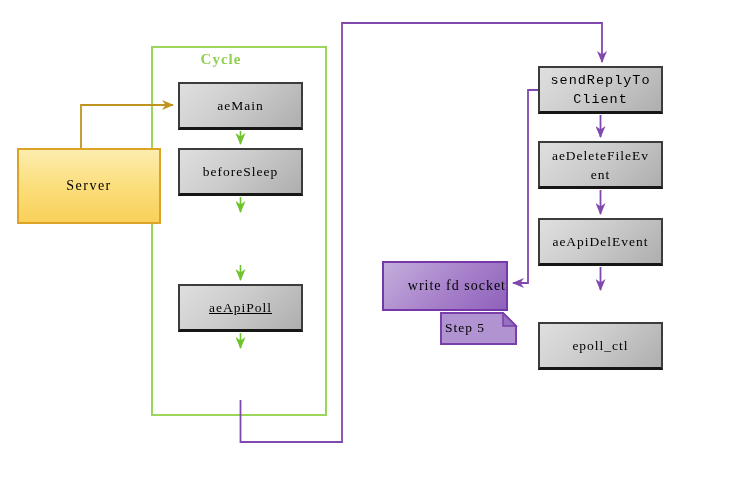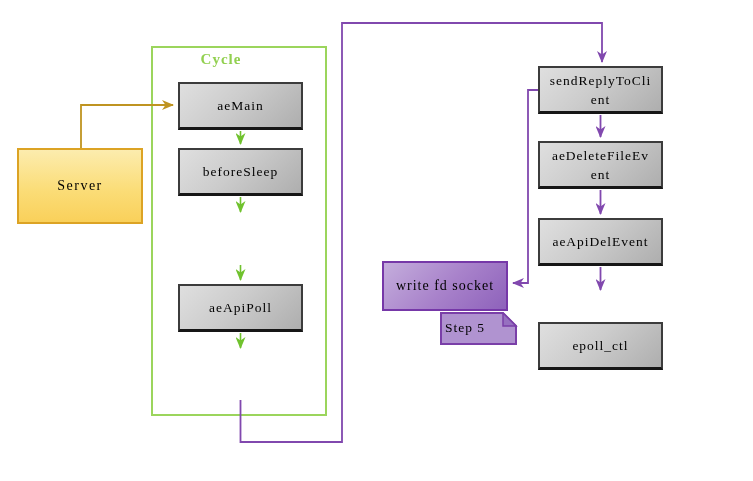--- a/index.html
+++ b/index.html
@@ -58,39 +58,39 @@
     font-weight: bold;
     font-size: 15px;
     letter-spacing: 1px;
     color: #92d050;
     z-index: 3;
   }
   .server-box {
     position: absolute;
     box-sizing: border-box;
     left: 17px; top: 148px;
-    width: 126px; height: 76px;
+    width: 144px; height: 76px;
     display: flex;
     align-items: center;
     justify-content: center;
     font-size: 14px;
     letter-spacing: 1.5px;
     color: #000;
     background: linear-gradient(to bottom, #fcecae 0%, #fbdd78 55%, #f9d05a 100%);
     border: 2px solid #dca324;
     z-index: 2;
   }
   .write-box {
     position: absolute;
     box-sizing: border-box;
     left: 382px; top: 261px;
     width: 126px; height: 50px;
     display: flex;
     align-items: center;
-    justify-content: center;
+    justify-content: flex-end;
     font-size: 14px;
     letter-spacing: 1px;
     color: #000;
     background: linear-gradient(135deg, #c4addc 0%, #a983cb 50%, #8e62bb 100%);
     border: 2px solid #7638a8;
     z-index: 2;
   }
   .note-wrap {
     position: absolute;
     left: 432px; top: 312px;
@@ -150,25 +150,25 @@
   <div class="server-box">
     <span>Server</span>
   </div>
 
   <div class="node" style="left:178px; top:148px;">
     <span>beforeSleep</span>
   </div>
   <div class="node" style="left:178px; top:82px;">
     <span>aeMain</span>
   </div>
-  <div class="node" style="left:178px; top:284px;">
+  <div class="node" style="left:178px; top:284px;text-decoration:underline;">
     <span>aeApiPoll</span>
   </div>
 
-  <div class="node" style="left:538px; top:66px;">
+  <div class="node" style="left:538px; top:66px;font-family:Liberation Mono, monospace;">
     <span>sendReplyToClient</span>
   </div>
   <div class="node" style="left:538px; top:141px;">
     <span>aeDeleteFileEvent</span>
   </div>
   <div class="node" style="left:538px; top:218px;">
     <span>aeApiDelEvent</span>
   </div>
   <div class="node" style="left:538px; top:294px;margin-top:28px;">
     <span>epoll_ctl</span>

